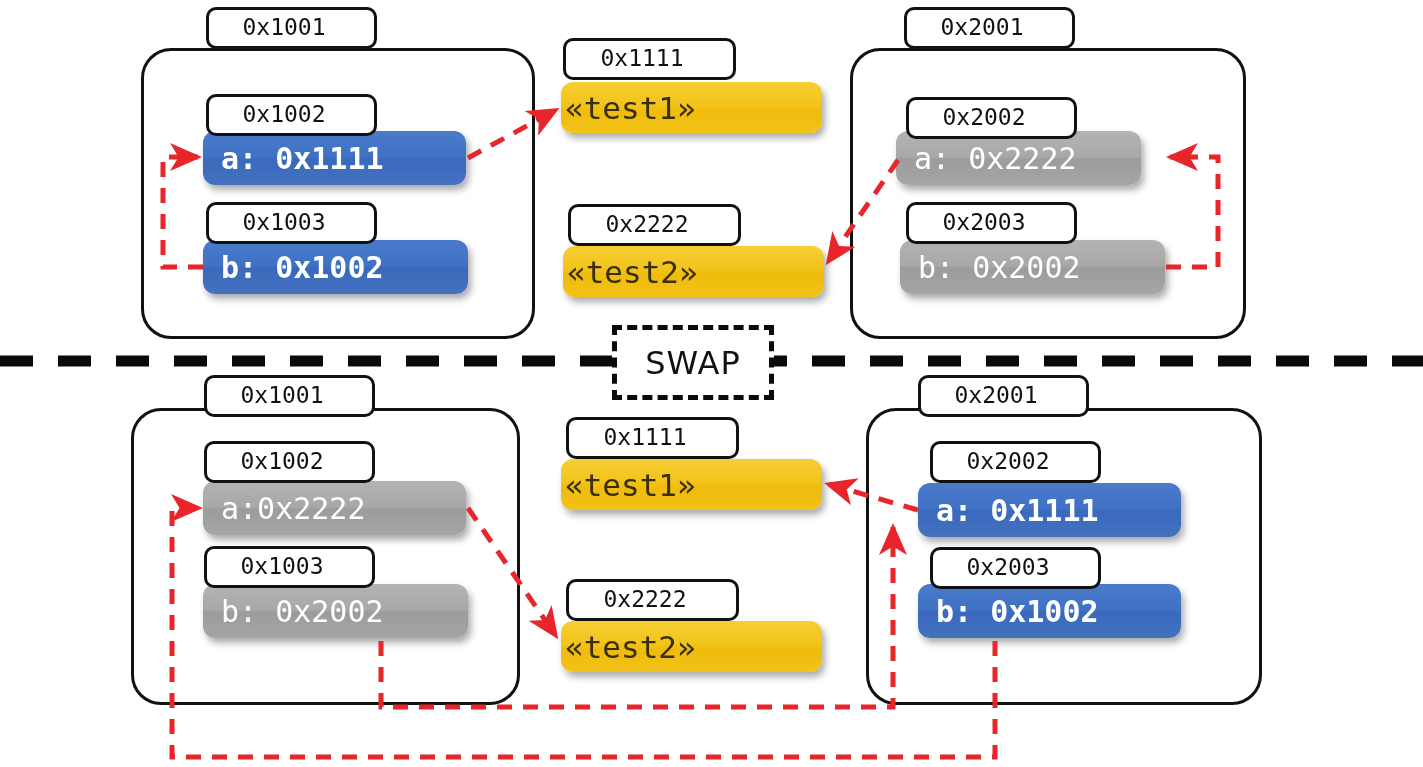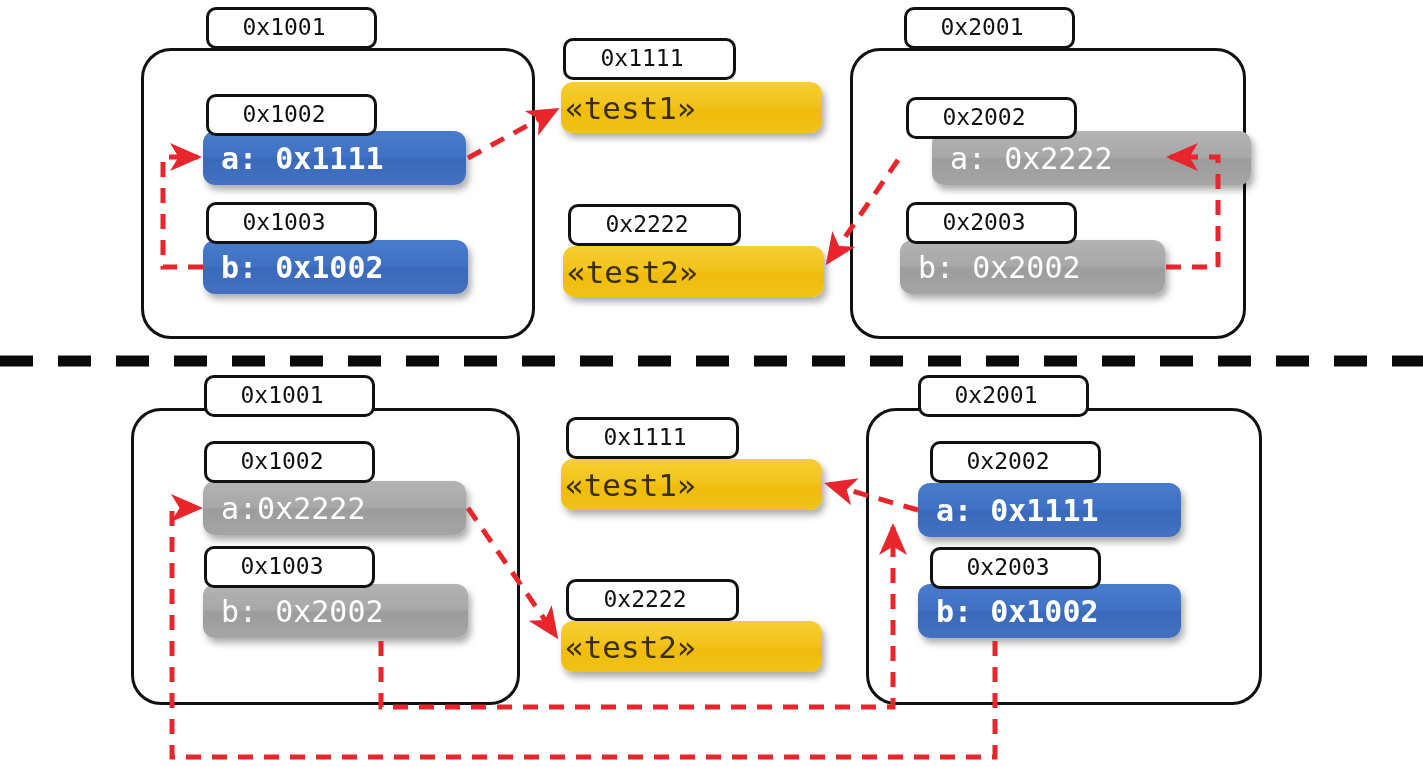--- a/index.html
+++ b/index.html
@@ -83,28 +83,31 @@
   <div class="addr" style="left:563px;top:38px;width:132px;">0x1111</div>
   <div class="cell yellow" style="left:561px;top:82px;width:261px;height:51px;">«test1»</div>
 
   <div class="addr" style="left:568px;top:204px;width:132px;">0x2222</div>
   <div class="cell yellow" style="left:563px;top:246px;width:261px;height:51px;">«test2»</div>
 
   <div class="region" style="left:850px;top:48px;width:390px;height:285px;"></div>
   <div class="addr" style="left:904px;top:7px;width:130px;">0x2001</div>
 
   <div class="addr" style="left:906px;top:97px;width:130px;">0x2002</div>
-  <div class="cell gray" style="left:932px;top:131px;width:319px;height:54px;">a: 0x2222</div>
+  <div class="cell gray" style="left:896px;top:131px;width:245px;height:54px;">a: 0x2222</div>
 
   <div class="addr" style="left:906px;top:202px;width:130px;">0x2003</div>
   <div class="cell gray" style="left:900px;top:240px;width:265px;height:54px;">b: 0x2002</div>
 
   <svg id="divider" viewBox="0 0 1423 12" xmlns="http://www.w3.org/2000/svg">
     <line x1="0" y1="6" x2="1423" y2="6" stroke="#0a0a0a" stroke-width="11" stroke-dasharray="33,25"></line>
   </svg>
+  <div id="swapbox">
+    <span id="swaplabel">SWAP</span>
+  </div>
 
   <div class="region" style="left:131px;top:408px;width:383px;height:291px;"></div>
   <div class="addr" style="left:204px;top:375px;width:130px;">0x1001</div>
 
   <div class="addr" style="left:204px;top:441px;width:130px;">0x1002</div>
   <div class="cell gray" style="left:203px;top:481px;width:263px;height:54px;">a:0x2222</div>
 
   <div class="addr" style="left:204px;top:546px;width:130px;">0x1003</div>
   <div class="cell gray" style="left:203px;top:584px;width:265px;height:54px;">b: 0x2002</div>
 

